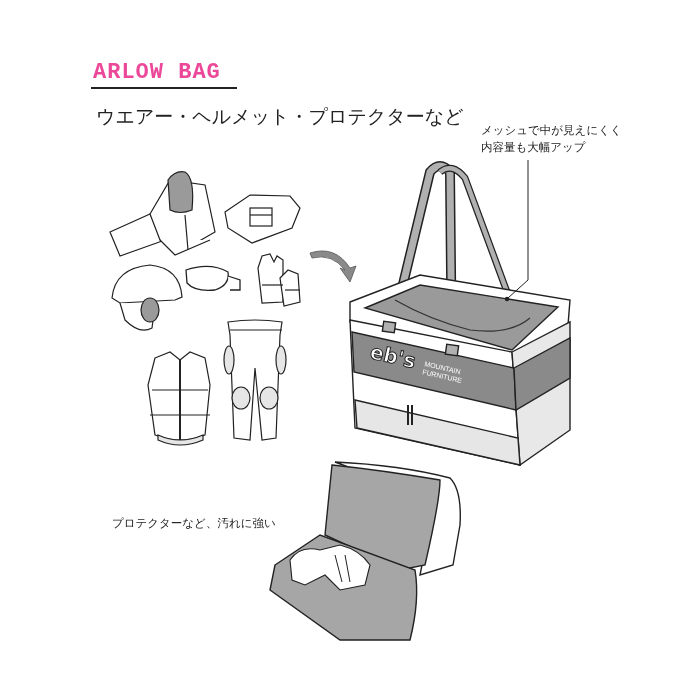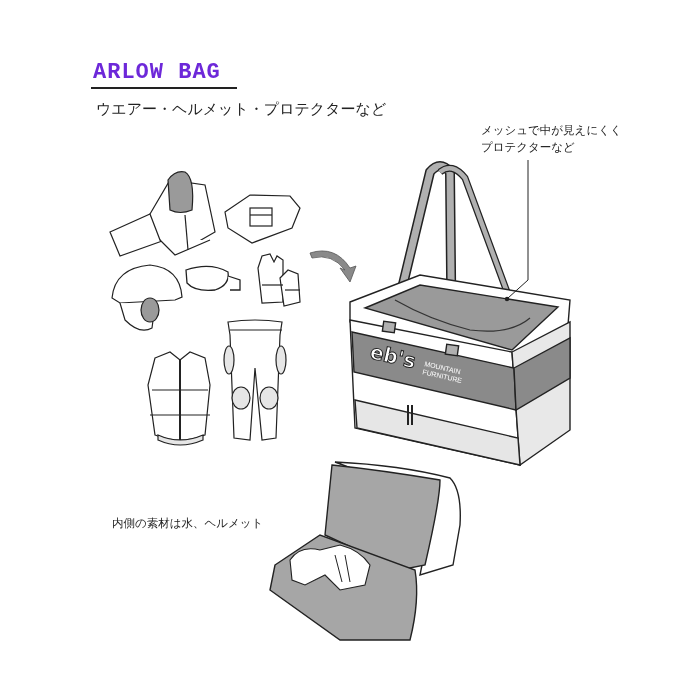--- a/index.html
+++ b/index.html
@@ -1,41 +1,41 @@
 <!DOCTYPE html>
 <html><head>
 <meta charset="utf-8">
 <style>
   html, body { margin: 0; padding: 0; background: #ffffff; }
   body { width: 700px; height: 700px; position: relative; overflow: hidden; font-family: "DejaVu Sans", sans-serif; color: #222; }
-  .title { position: absolute; left: 93px; top: 60px; font-family: "Liberation Mono", "DejaVu Sans Mono", monospace; font-weight: bold; font-size: 22px; letter-spacing: 1px; color: #6d28d9; }
+  .title { position: absolute; left: 93px; top: 60px; font-family: "Liberation Mono", "DejaVu Sans Mono", monospace; font-weight: bold; font-size: 22px; letter-spacing: 1px; color: #ec4899; }
   .title-rule { position: absolute; left: 91px; top: 87px; width: 146px; height: 2px; background: #222; }
-  .desc { position: absolute; left: 96px; top: 97px; font-size: 15px; line-height: 24px; color: #222; }
+  .desc { position: absolute; left: 96px; top: 104px; font-size: 19px; line-height: 24px; color: #222; }
   .callout { position: absolute; font-size: 11.5px; line-height: 17px; color: #222; }
   .callout-mesh { left: 481px; top: 122px; }
   .callout-boots { left: 112px; top: 515px; }
   svg.art { position: absolute; left: 0; top: 0; }
 </style>
 </head>
 <body>
 
 <div class="title">ARLOW BAG</div>
 <div class="title-rule"></div>
 
 <div class="desc">
   <div>ウエアー・ヘルメット・プロテクターなど</div>
 </div>
 
 <div class="callout callout-mesh">
   <div>メッシュで中が見えにくく</div>
-  <div>プロテクターなど</div>
+  <div>内容量も大幅アップ</div>
 </div>
 
 <div class="callout callout-boots">
-  <div>内側の素材は水、ヘルメット</div>
+  <div>プロテクターなど、汚れに強い</div>
 </div>
 
 <svg class="art" width="700" height="700" viewBox="0 0 700 700">
 
   <g stroke="#222" stroke-width="1.2" fill="#fff">
     <path d="M110 232 L150 214 L165 240 L120 256 Z"></path>
     <path d="M150 214 L170 180 L205 185 L215 232 L180 252 L160 240 Z"></path>
     <path d="M168 180 Q175 170 185 172 Q195 178 192 210 Q180 215 170 210 Z" fill="#9a9a9a"></path>
     <path d="M160 240 L175 255 L210 240"></path>
     <path d="M185 215 L188 250"></path>

